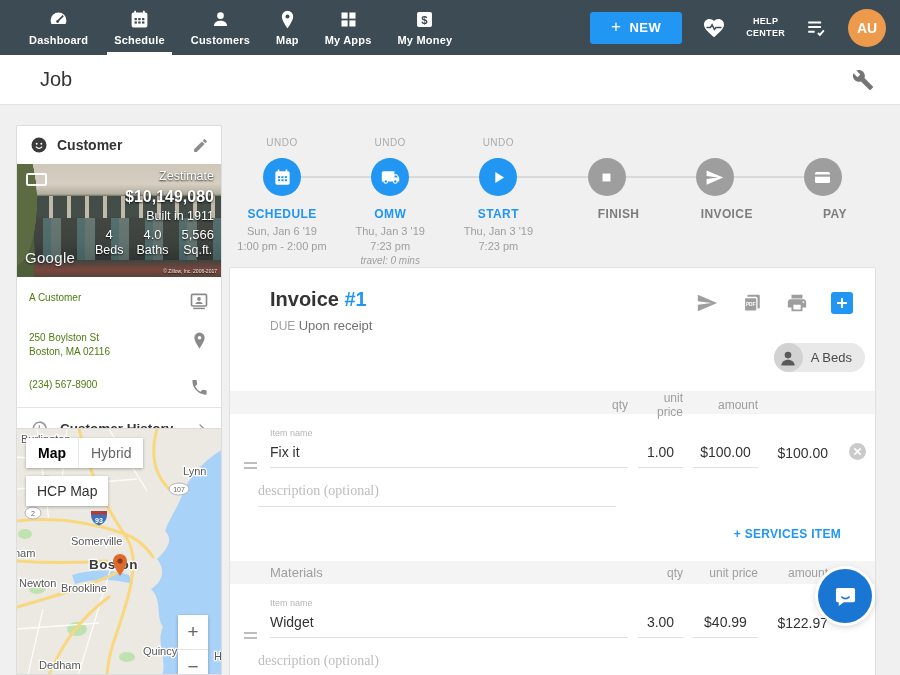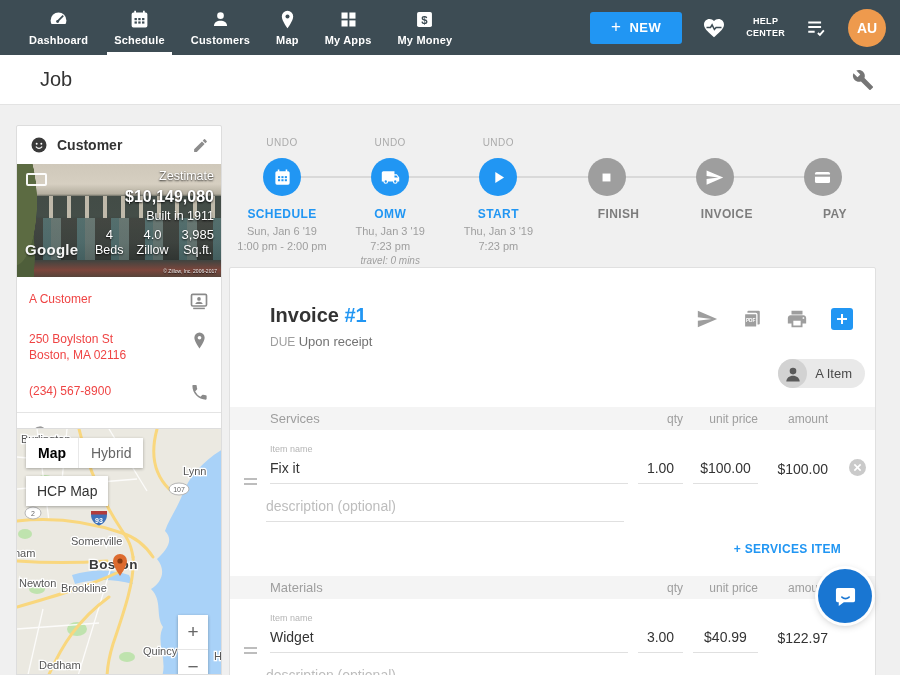--- a/index.html
+++ b/index.html
@@ -40,26 +40,26 @@
     background:radial-gradient(ellipse at 25% 35%, #5c6b42 0 55%, transparent 56%), radial-gradient(ellipse at 15% 78%, #4e5e3a 0 52%, transparent 53%); }
   .sv-frame { position:absolute; top:9px; left:9px; width:21px; height:13px; border:2.5px solid #fff; border-radius:2px; opacity:.95; }
   .sv-info { position:absolute; top:5px; right:7px; text-align:right; color:#fff; text-shadow:0 1px 2px rgba(0,0,0,.85); }
   .sv-info .z-lbl { font-size:12.5px; }
   .sv-info .z-val { font-size:16px; font-weight:bold; margin-top:5px; }
   .sv-info .z-built { font-size:12.5px; margin-top:3px; }
   .sv-stats { display:flex; justify-content:flex-end; gap:13px; margin-top:4px; }
   .sv-stats .col { text-align:center; }
   .sv-stats .v { font-size:13px; }
   .sv-stats .l { font-size:12.5px; margin-top:1px; }
-  .sv-google { position:absolute; left:8px; bottom:19px; color:#fff; font-size:15px; letter-spacing:.3px; opacity:.95; text-shadow:0 1px 2px rgba(0,0,0,.6);font-weight:bold; }
+  .sv-google { position:absolute; left:8px; bottom:11px; color:#fff; font-size:15px; letter-spacing:.3px; opacity:.95; text-shadow:0 1px 2px rgba(0,0,0,.6); }
   .sv-copy { position:absolute; right:4px; bottom:3px; color:#eee; font-size:5px; text-shadow:0 1px 1px rgba(0,0,0,.8); }
 
   .cust-rows { padding:4px 0 0 0; }
   .cust-row { display:flex; align-items:flex-start; padding:10px 12px; }
-  .cust-row .txt { font-size:12px; color:#ef4444; line-height:1.35; }
+  .cust-row .txt { font-size:10px; color:#4d7c0f; line-height:1.35; }
   .cust-row .ric { margin-left:auto; }
   .hist-row { display:flex; align-items:center; gap:12px; padding:11px 12px; border-top:1px solid #e4e4e4; cursor:pointer; }
   .hist-row .txt { font-size:13.5px; font-weight:bold; color:#333; }
   .hist-row .chev { margin-left:auto; }
 
   
   .map-card { position:absolute; left:16px; top:428px; width:206px; height:247px; overflow:hidden; border:1px solid #ddd; background:#ebe9e1; }
   .map-canvas { position:absolute; inset:0; cursor:grab; }
   .map-type { position:absolute; top:9px; left:9px; display:flex; box-shadow:0 1px 3px rgba(0,0,0,.3); }
   .map-type .mbtn { background:#fff; border:none; padding:7px 12px; font-size:14px; color:#666; cursor:pointer; font-family:inherit; }
@@ -80,21 +80,21 @@
   .tl-circle.done { background:#2196F3; }
   .tl-circle.pend { background:#9E9E9E; }
   .tl-label { margin-top:11px; font-size:12px; font-weight:bold; letter-spacing:.4px; }
   .tl-label.done { color:#2196F3; }
   .tl-label.pend { color:#7d7d7d;padding-left:24px; }
   .tl-sub { font-size:11px; color:#9e9e9e; line-height:15px; margin-top:3px; text-align:center; }
   .tl-sub3 { font-size:10px; font-style:italic; color:#9e9e9e; margin-top:1px; }
 
   
   .invoice { position:absolute; top:142px; left:0; width:647px; height:560px; background:#fff; border:1px solid #e0e0e0; border-radius:2px; }
-  .inv-head { padding:36px 22px 0 40px; display:flex; }
+  .inv-head { padding:20px 22px 0 40px; display:flex; }
   .inv-title { font-size:20px; font-weight:bold; color:#333; }
   .inv-num { color:#2196F3; cursor:pointer; }
   .inv-due { margin-top:7px; font-size:12px; color:#9e9e9e; }
   .inv-due .v { color:#737373; font-size:13px; cursor:pointer; }
   .inv-actions { margin-left:auto; display:flex; align-items:flex-start; gap:23px; padding-top:4px; }
   .inv-actions .aic { cursor:pointer; }
   .plus-sq { width:22px; height:22px; background:#2196F3; border-radius:3px; display:flex; align-items:center; justify-content:center; cursor:pointer; }
   .chip-row { display:flex; justify-content:flex-end; padding:10px 10px 0 0; }
   .chip { display:flex; align-items:center; background:#e9e9e9; border-radius:15px; height:29px; padding-right:13px; cursor:pointer; }
   .chip .cav { width:29px; height:29px; border-radius:50%; background:#d2d2d2; display:flex; align-items:center; justify-content:center; overflow:hidden; margin-right:8px; }
@@ -106,21 +106,21 @@
 
   .line-item { position:relative; padding-top:14px; }
   .drag { position:absolute; left:14px; top:48px; width:13px; height:7px; border-top:2px solid #bdbdbd; border-bottom:2px solid #bdbdbd; cursor:grab; }
   .item-grid { display:grid; grid-template-columns:358px 45px 65px 60px 39px; column-gap:10px; padding-left:40px; align-items:end; }
   .iname-lbl { font-size:9px; color:#b5b5b5; margin-bottom:5px; }
   .uinput { width:100%; border:none; border-bottom:1px solid #e0e0e0; background:transparent; font-size:14px; color:#333; padding:0 0 7px 0; outline:none; font-family:inherit; }
   .uinput.num { text-align:center; }
   .amount { font-size:14px; color:#333; text-align:right; padding-bottom:7px; }
   .delcell { display:flex; justify-content:center; padding-bottom:8px; }
   .xbtn { width:17px; height:17px; border-radius:50%; background:#cacaca; border:none; display:flex; align-items:center; justify-content:center; cursor:pointer; padding:0; }
-  .desc-row { padding-left:36px; margin-top:13px; }
+  .desc-row { padding-left:28px; margin-top:13px;font-family:Liberation Serif, serif; }
   .desc-row .uinput { width:358px; }
   .uinput::placeholder { color:#bdbdbd; }
   .add-row { text-align:right; padding-right:34px; margin:17px 0 18px 0; }
   .add-link { font-size:12px; font-weight:bold; color:#2196F3; letter-spacing:.3px; cursor:pointer; }
 
   
   .fab { position:absolute; left:818px; top:569px; width:54px; height:54px; border-radius:50%; background:#1976D2; display:flex; align-items:center; justify-content:center; box-shadow:0 0 0 3px rgba(255,255,255,.95), 0 2px 8px rgba(0,0,0,.3); cursor:pointer; border:none; }
 
   svg { display:block; }
   .map-lbl { font-size:11px; fill:#575757; paint-order:stroke; stroke:#ffffff; stroke-width:2.5px; font-family:"Liberation Sans",sans-serif; }
@@ -261,24 +261,24 @@
         <div class="z-lbl">Zestimate</div>
         <div class="z-val">$10,149,080</div>
         <div class="z-built">Built in 1911</div>
         <div class="sv-stats">
           <div class="col">
               <div class="v">4</div>
               <div class="l">Beds</div>
             </div>
           <div class="col">
               <div class="v">4.0</div>
-              <div class="l">Zillow</div>
+              <div class="l">Baths</div>
             </div>
           <div class="col">
-              <div class="v">3,985</div>
+              <div class="v">5,566</div>
               <div class="l">Sq.ft.</div>
             </div>
         </div>
       </div>
       <div class="sv-google">Google</div>
       <div class="sv-copy">© Zillow, Inc. 2006-2017</div>
     </div>
     <div class="cust-rows">
       <div class="cust-row">
         <span class="txt">A Customer</span>
@@ -533,26 +533,25 @@
         </div>
       </div>
       <div class="chip-row">
         <div class="chip">
           <span class="cav">
               <svg width="20" height="20" viewBox="0 0 24 24" fill="#5a5a5a">
                 <circle cx="12" cy="8.5" r="4"></circle>
                 <path d="M4 21c0-4.4 3.6-7 8-7s8 2.6 8 7z"></path>
               </svg>
             </span>
-          <span class="cname">A Item</span>
+          <span class="cname">A Beds</span>
         </div>
       </div>
 
       <div class="sec-bar">
-        <span class="s-title">Services</span>
         <span class="s-col">qty</span>
         <span class="s-col">unit price</span>
         <span class="s-col">amount</span>
         <span></span>
       </div>
       <div class="line-item">
         <span class="drag"></span>
         <div class="item-grid">
           <div>
             <div class="iname-lbl">Item name</div>

